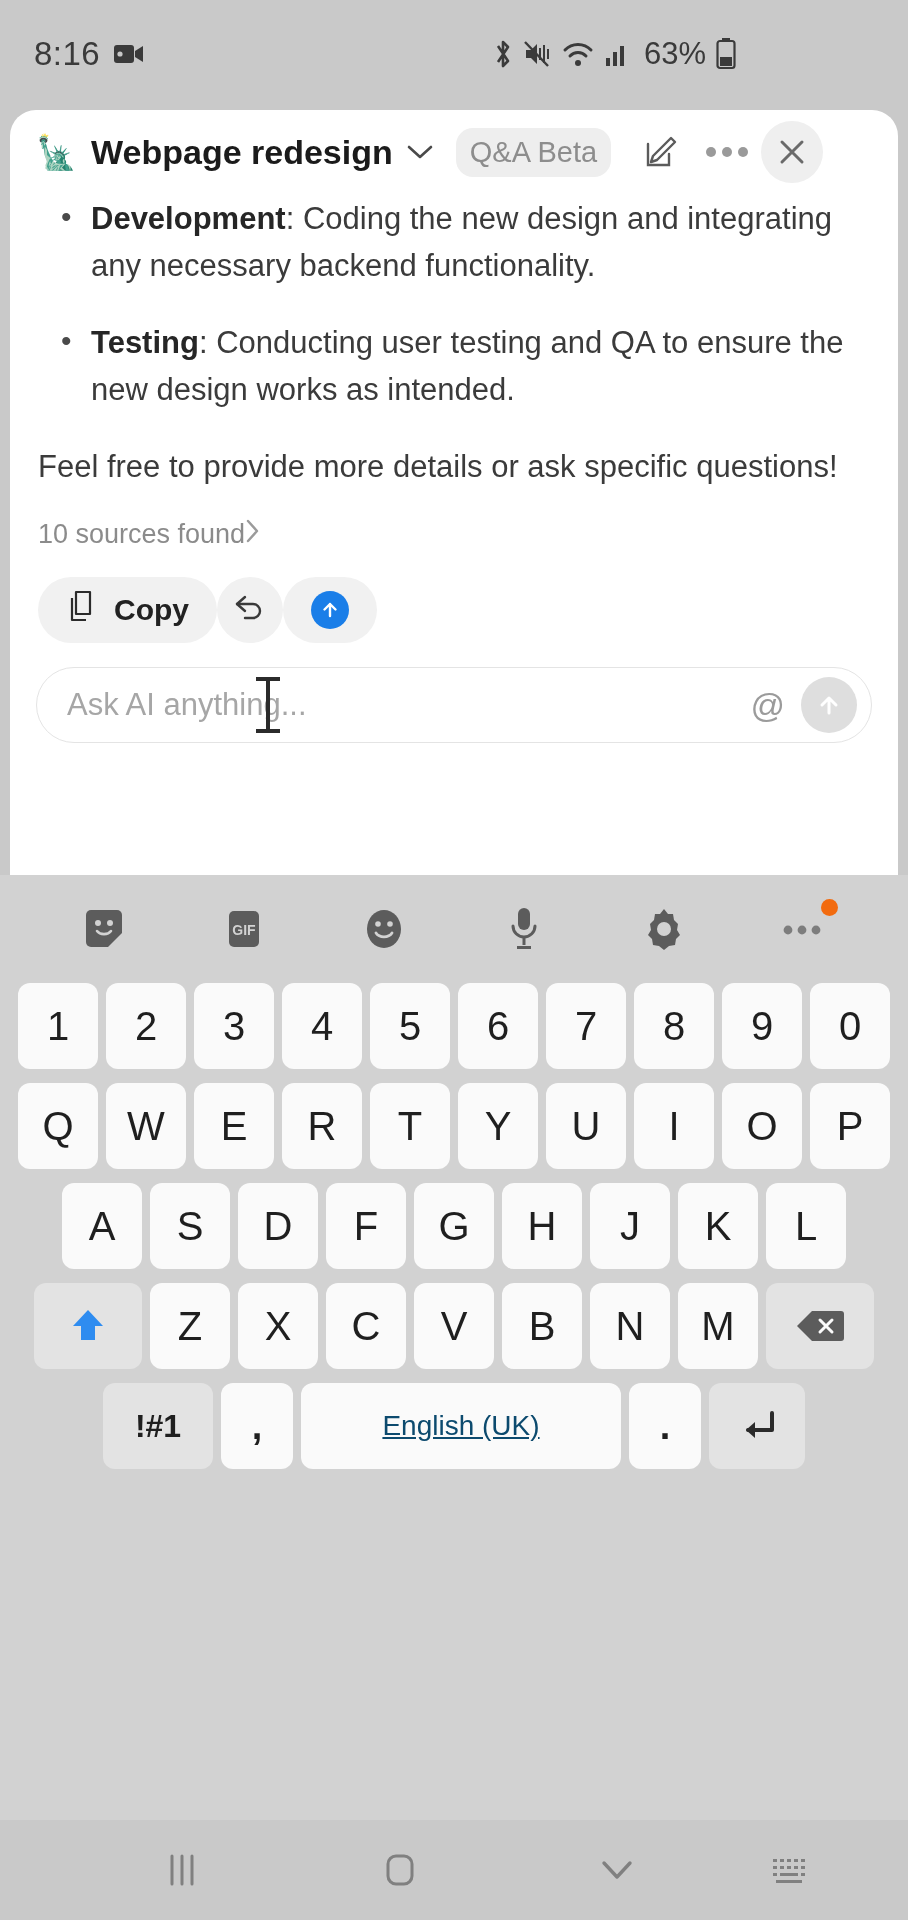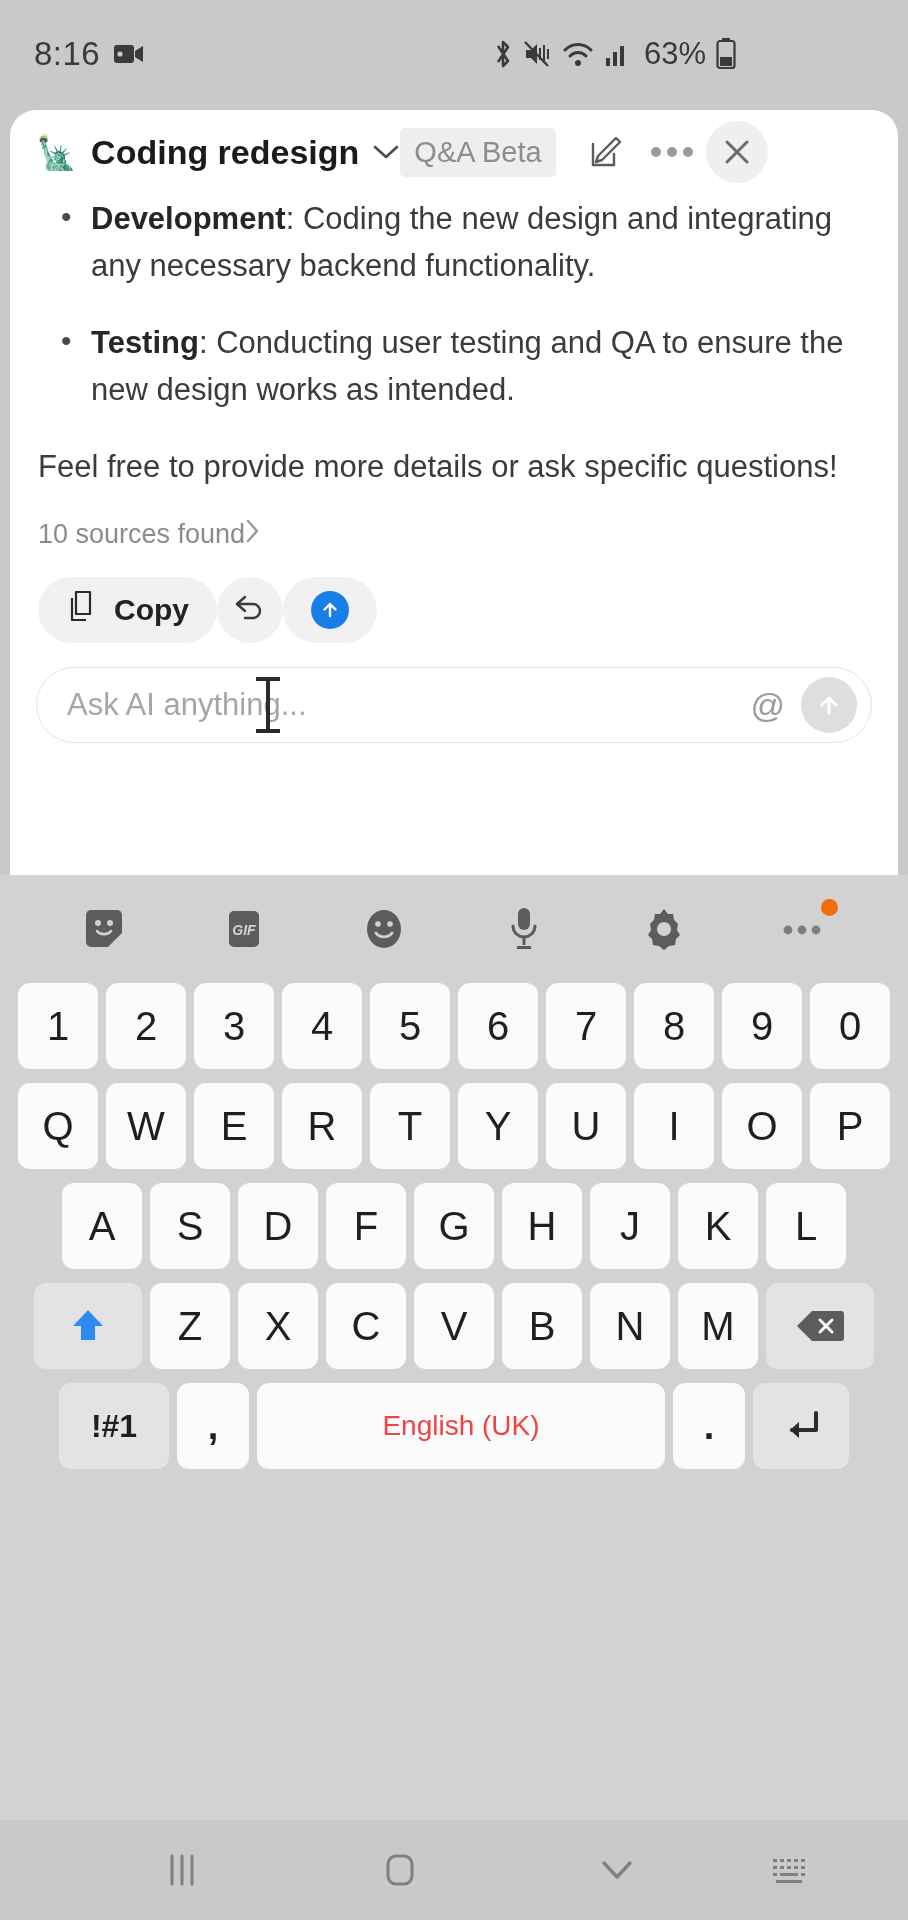--- a/index.html
+++ b/index.html
@@ -28,22 +28,22 @@
     background: #ffffff; border-radius: 26px 26px 0 0;
     overflow: hidden;
   }
   .panel-header {
     height: 84px; display: flex; align-items: center; padding: 0 18px 0 26px; gap: 0;
   }
   .app-emoji { font-size: 33px; line-height: 1; margin-right: 14px; }
   .app-title { font-size: 34px; font-weight: 700; color: #1b1b1b; white-space: nowrap; }
   .chev-down { margin-left: 13px; display: inline-flex; }
   .qa-badge {
-    background: #eeeeee; color: #8d8d8d;
-    font-size: 29px; padding: 8px 14px; border-radius: 5px; white-space: nowrap;
+    margin-left: 22px; background: #eeeeee; color: #8d8d8d;
+    font-size: 29px; padding: 8px 14px; border-radius: 17px; white-space: nowrap;
   }
   .hdr-icon-btn {
     width: 56px; height: 56px; display: flex; align-items: center; justify-content: center;
     flex: none;
   }
   .hdr-edit { margin-left: 22px; }
   .hdr-more { margin-left: 10px; }
   .hdr-close {
     margin-left: 6px; width: 62px; height: 62px; border-radius: 50%;
     background: #efefef; display: flex; align-items: center; justify-content: center;
@@ -107,40 +107,40 @@
   
   .keyboard {
     position: absolute; top: 875px; left: 0; width: 908px; height: 945px;
     background: #d2d2d2;
   }
   .kbtoolbar {
     height: 108px; display: flex; align-items: center; justify-content: space-around;
     padding: 0 34px;
   }
   .kbt-item { position: relative; display: flex; align-items: center; justify-content: center;
-    width: 72px; height: 72px; font-style: italic; }
+    width: 72px; height: 72px; }
   .badge-dot {
     position: absolute; top: 6px; right: 2px; width: 17px; height: 17px;
     border-radius: 50%; background: #f26b0f;
   }
   .krow { display: flex; justify-content: center; gap: 8px; margin-bottom: 14px; padding: 0 6px; }
   .key {
     background: #fafafa; border-radius: 12px; height: 86px;
     display: flex; align-items: center; justify-content: center;
     font-size: 40px; color: #1f1f1f; font-weight: 400;
   }
   .key.num { width: 80px; }
   .key.letter { width: 80px; }
   .key.row3 { width: 80px; }
   .key.fn { background: #e3e3e3; }
   .key.shift { width: 108px; }
   .key.bksp { width: 108px; }
   .key.sym { width: 110px; font-size: 32px; font-weight: 600; }
   .key.comma, .key.period { width: 72px; font-size: 38px; font-weight: 700; }
-  .key.space { width: 408px; font-size: 28px; color: #ef4444; }
+  .key.space { width: 320px; font-size: 28px; color: #0c4a6e; text-decoration: underline; }
   .key.enter { width: 96px; }
   .row3pad { padding-left: 44px; padding-right: 44px; }
 
   
   .navbar {
     position: absolute; bottom: 0; left: 0; width: 908px; height: 100px;
     background: #c9c9c9; display: flex; align-items: center;
   }
   .nav-item { display: flex; align-items: center; justify-content: center; }
   .nav-recents { margin-left: 160px; }
@@ -199,21 +199,21 @@
             <rect x="4" y="19" width="12" height="9" fill="#3a3a3a"></rect>
           </svg>
       </span>
     </div>
   </div>
 
   <div class="panel">
 
     <div class="panel-header">
       <span class="app-emoji">🗽</span>
-      <span class="app-title">Coding redesign</span>
+      <span class="app-title">Webpage redesign</span>
       <span class="chev-down">
         <svg width="28" height="18" viewBox="0 0 28 18">
             <path d="M3 4 L14 14 L25 4" stroke="#4a4a4a" stroke-width="2.6" fill="none" stroke-linecap="round" stroke-linejoin="round"></path>
           </svg>
       </span>
       <span class="qa-badge">Q&amp;A Beta</span>
       <span class="hdr-icon-btn hdr-edit">
         <svg width="40" height="40" viewBox="0 0 40 40">
             <path d="M30 6 L34 10 L16 28 L10 30 L12 24 Z" stroke="#5b5b5b" stroke-width="2.4" fill="none" stroke-linejoin="round"></path>
             <path d="M7 12 L7 33 L28 33 L28 22" stroke="#5b5b5b" stroke-width="2.4" fill="none" stroke-linecap="round"></path>

